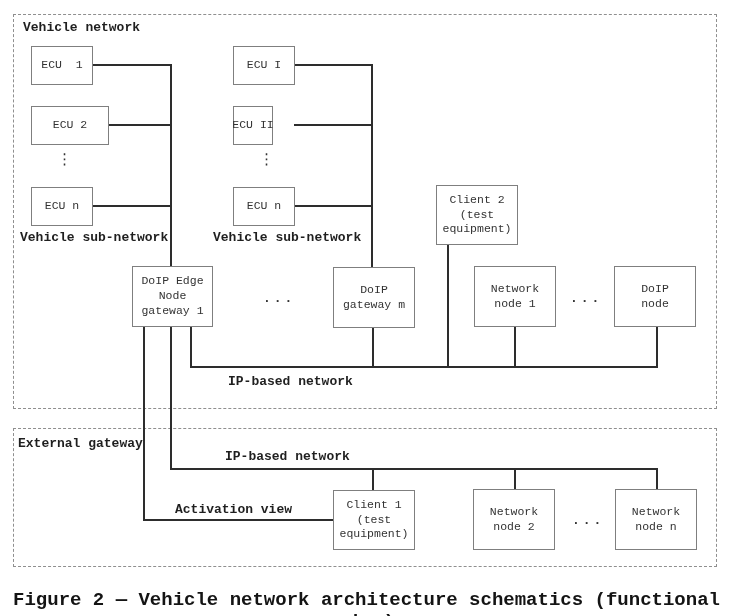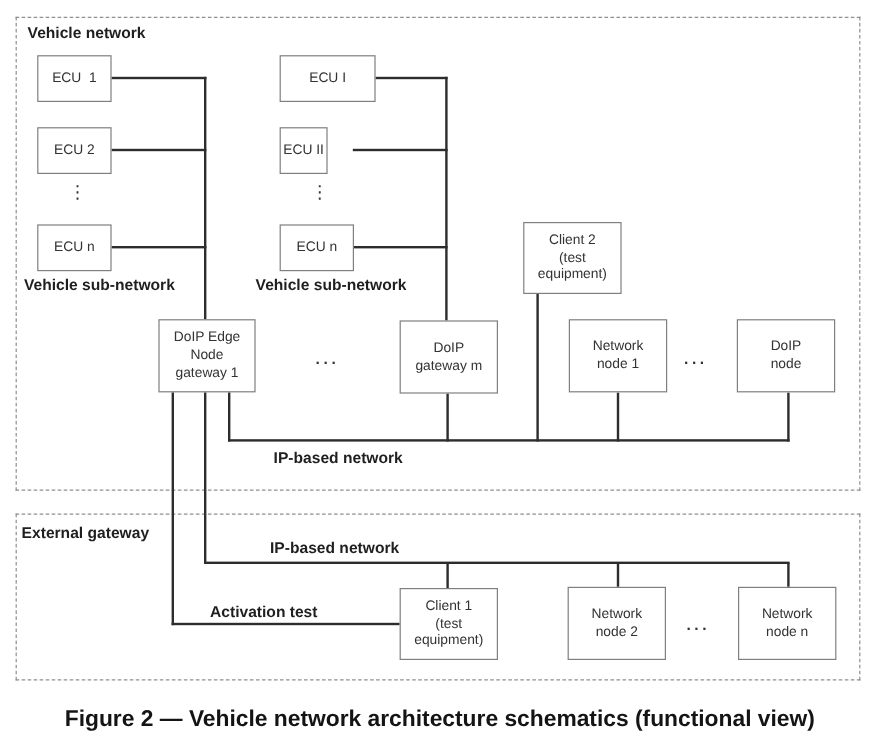--- a/index.html
+++ b/index.html
@@ -1,21 +1,21 @@
 <!DOCTYPE html>
 <html><head>
 <meta charset="utf-8">
 <style>
   html, body { margin: 0; padding: 0; background: #ffffff; }
   .stage {
     position: relative;
     width: 733px;
     height: 616px;
     background: #ffffff;
-    font-family: Liberation Sans, sans-serif;
+    font-family: Liberation Mono, monospace;
     color: #2b2b2b;
     overflow: hidden;
   }
   .dashed {
     position: absolute;
     border: 1.6px dashed #8f8f8f;
     box-sizing: border-box;
     background: transparent;
   }
   .hline, .vline { position: absolute; background: #2d2d2d; }
@@ -99,28 +99,28 @@
   <div class="vline" style="left:656px; top:469px; width:2px; height:21px;"></div>
 
   <div class="hline" style="left:143px; top:519px; width:192px; height:2px;"></div>
 
   <div class="lbl" style="left:23px; top:20px;">Vehicle network</div>
   <div class="lbl" style="left:20px; top:230px;">Vehicle sub-network</div>
   <div class="lbl" style="left:213px; top:230px;">Vehicle sub-network</div>
   <div class="lbl" style="left:228px; top:374px;">IP-based network</div>
   <div class="lbl" style="left:18px; top:436px;">External gateway</div>
   <div class="lbl" style="left:225px; top:449px;">IP-based network</div>
-  <div class="lbl" style="left:175px; top:502px;">Activation test</div>
+  <div class="lbl" style="left:175px; top:502px;">Activation view</div>
 
   <div class="node" style="left:31px; top:46px; width:62px; height:39px;">ECU  1</div>
-  <div class="node" style="left:31px; top:106px; width:62px; height:39px;">ECU 2</div>
+  <div class="node" style="left:31px; top:106px; width:78px; height:39px;">ECU 2</div>
   <div class="dotsv" style="left:57px; top:153px;">⋮</div>
   <div class="node" style="left:31px; top:187px; width:62px; height:39px;">ECU n</div>
 
-  <div class="node" style="left:233px; top:46px; width:80px; height:39px;">ECU I</div>
+  <div class="node" style="left:233px; top:46px; width:62px; height:39px;">ECU I</div>
   <div class="node" style="left:233px; top:106px; width:40px; height:39px;">ECU II</div>
   <div class="dotsv" style="left:259px; top:153px;">⋮</div>
   <div class="node" style="left:233px; top:187px; width:62px; height:39px;">ECU n</div>
 
   <div class="node" style="left:409px; top:185px; width:82px; height:60px;margin-left:27px;">Client 2
 (test
 equipment)</div>
 
   <div class="node" style="left:132px; top:266px; width:81px; height:61px;">DoIP Edge
 Node

